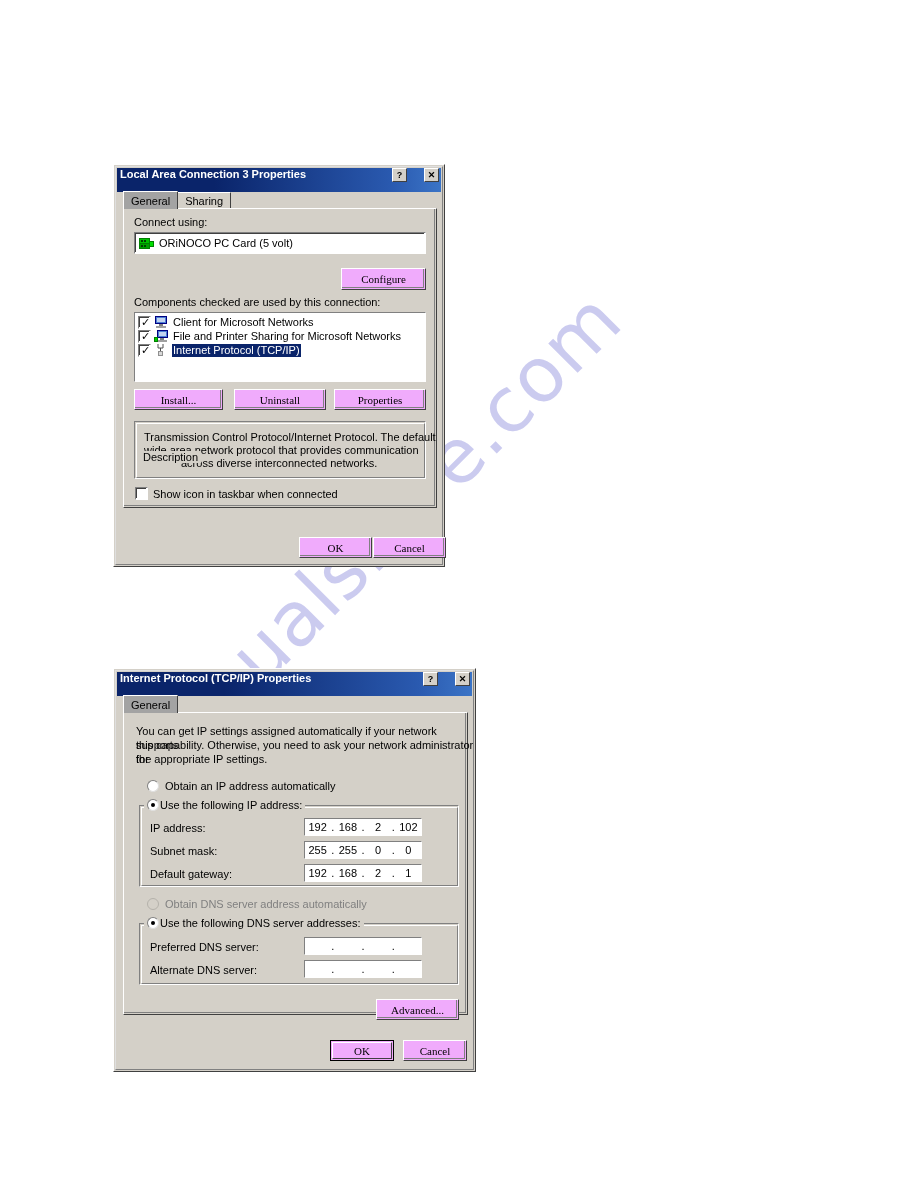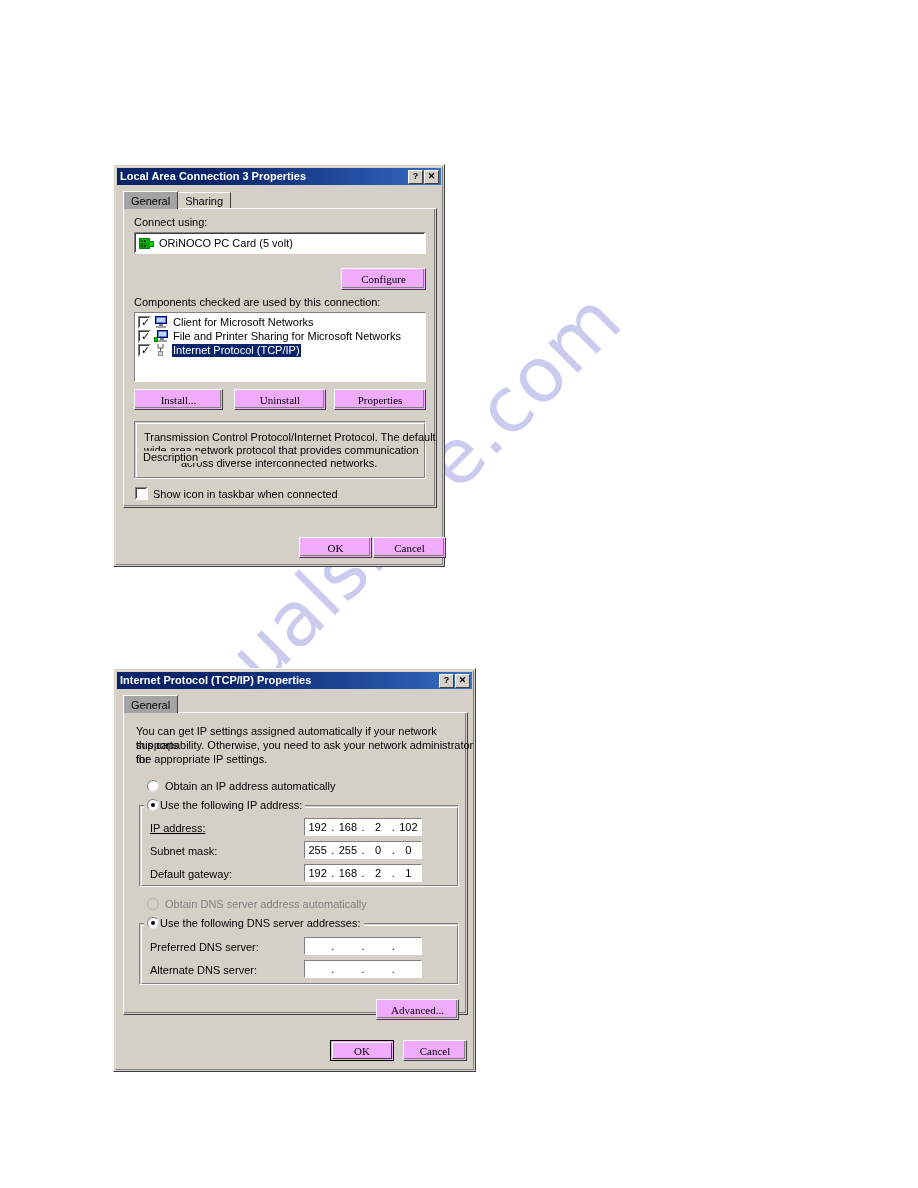--- a/index.html
+++ b/index.html
@@ -58,26 +58,26 @@
     border-top: 1px solid #dfdfdf;
     border-left: 1px solid #dfdfdf;
     border-right: 1px solid #808080;
     border-bottom: 1px solid #808080;
     pointer-events: none;
   }
 
   .titlebar {
     position: absolute;
     left: 3px; top: 3px; right: 3px;
-    height: 17px;
+    height: 24px;
     background: linear-gradient(to right, #0a246a 0%, #0a246a 30%, #2a5ab0 85%, #3b74c6 100%);
     display: flex;
-    align-items: center;
     padding: 0 2px 0 3px;
     box-sizing: border-box;
+    gap: 16px;
   }
   .titlebar .title {
     color: #ffffff;
     font-size: 11px;
     font-weight: bold;
     font-family: "Liberation Sans", sans-serif;
     letter-spacing: 0px;
     white-space: nowrap;
     flex: 1;
     line-height: 13px;
@@ -531,21 +531,21 @@
   <div class="group" style="left:25px; top:136px; width:320px; height:82px;">
     <div class="group-in"></div>
   </div>
   <div class="group-title" style="left:30px; top:130px; padding-left:16px;">
     <span>Use the following IP address:</span>
   </div>
   <div class="radio" style="left:33px; top:130px; z-index:3;">
     <div class="dot"></div>
   </div>
 
-  <div class="label" style="left:36px; top:153px;text-decoration:underline;">IP address:</div>
+  <div class="label" style="left:36px; top:153px;">IP address:</div>
   <div class="ipfield" style="left:190px; top:149px; width:118px; height:18px;">
     <span class="seg">192</span>
     <span class="dot">.</span>
     <span class="seg">168</span>
     <span class="dot">.</span>
     <span class="seg">2</span>
     <span class="dot">.</span>
     <span class="seg">102</span>
   </div>
 

